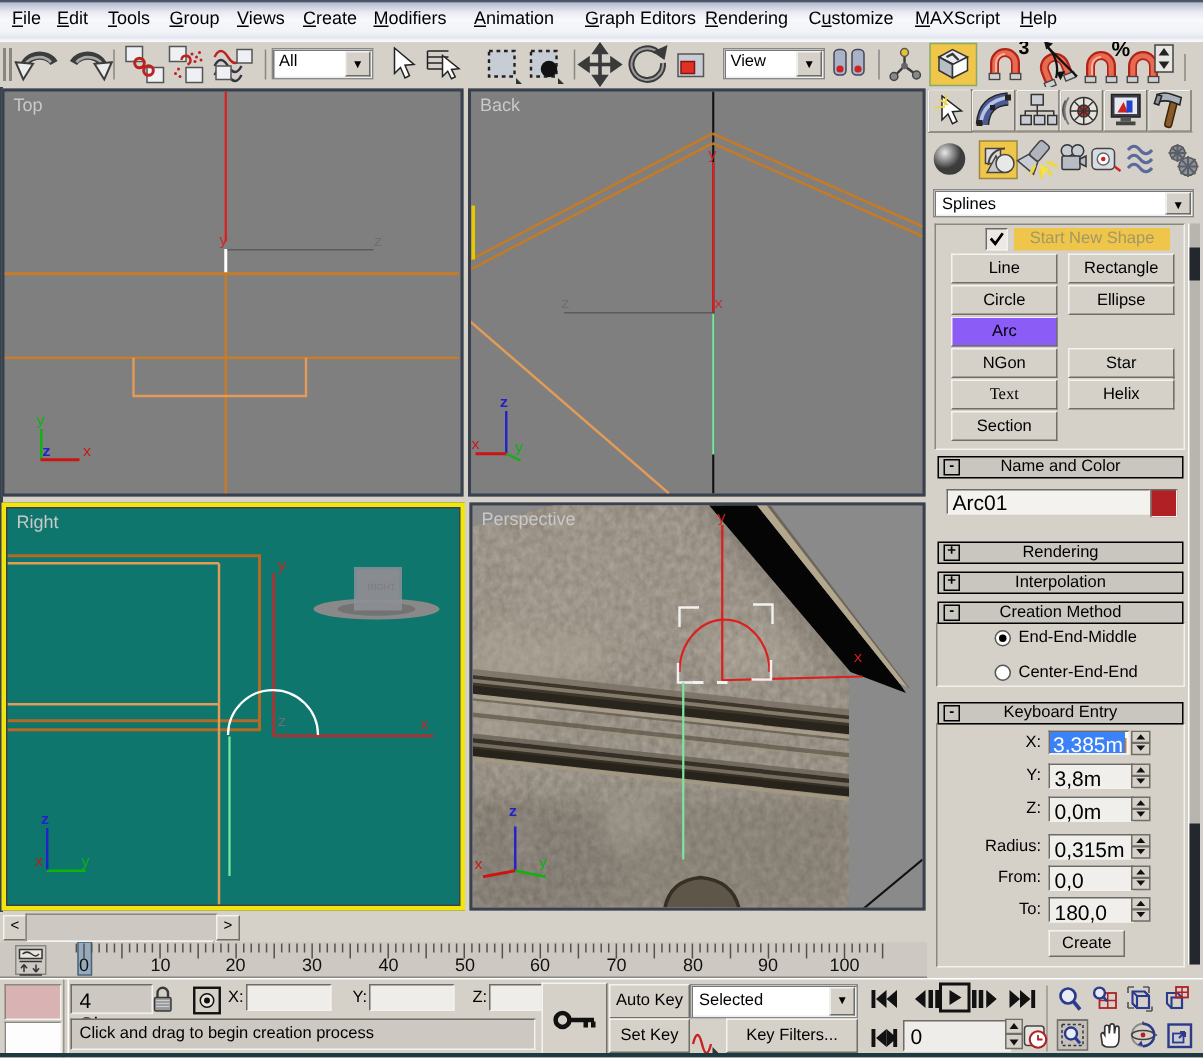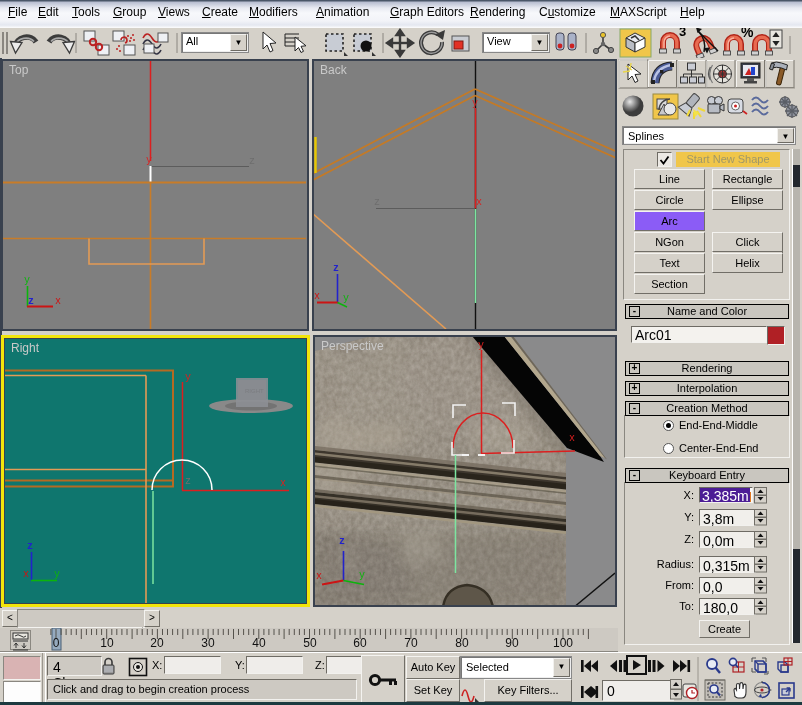--- a/index.html
+++ b/index.html
@@ -536,22 +536,22 @@
       </svg>
     </div>
     <div class="abs" style="left:58px;top:94px;width:104px;height:14px;background:#f0c64a;font-size:11px;color:#a09868;padding-top:1px;text-align:center;">Start New Shape</div>
     <div class="mxbtn" style="left:16px;top:111px;width:69px;height:18px;line-height:18px;">Line</div>
     <div class="mxbtn" style="left:94px;top:111px;width:69px;height:18px;line-height:18px;">Rectangle</div>
     <div class="mxbtn" style="left:16px;top:132px;width:69px;height:18px;line-height:18px;">Circle</div>
     <div class="mxbtn" style="left:94px;top:132px;width:69px;height:18px;line-height:18px;">Ellipse</div>
     <div class="mxbtn" style="left:16px;top:153px;width:69px;height:18px;line-height:18px;background:#8b5cf6;">Arc</div>
     <div class="mxbtn" style="left:94px;top:145px;width:69px;height:18px;line-height:18px;margin-top:45px;">Donut</div>
     <div class="mxbtn" style="left:16px;top:174px;width:69px;height:18px;line-height:18px;">NGon</div>
-    <div class="mxbtn" style="left:94px;top:174px;width:69px;height:18px;line-height:18px;">Click</div>
-    <div class="mxbtn" style="left:16px;top:195px;width:69px;height:18px;line-height:18px;">Text</div>
+    <div class="mxbtn" style="left:94px;top:174px;width:69px;height:18px;line-height:18px;">Star</div>
+    <div class="mxbtn" style="left:16px;top:195px;width:69px;height:18px;line-height:18px;font-family:Liberation Serif, serif;">Text</div>
     <div class="mxbtn" style="left:94px;top:195px;width:69px;height:18px;line-height:18px;">Helix</div>
     <div class="mxbtn" style="left:16px;top:216px;width:69px;height:18px;line-height:18px;">Section</div>
 
     <div class="rollhead" style="top:246px;"><span class="pm">-</span>Name and Color</div>
     <div class="mxfield" style="left:13px;top:268px;width:131px;height:15px;background:#f4f2ee;padding-left:3px;">Arc01</div>
     <div class="abs" style="left:149px;top:268px;width:16px;height:17px;background:#b02025;border:1px solid;border-color:#6e6b64 #f2f1ee #f2f1ee #6e6b64;"></div>
 
     <div class="rollhead" style="top:303px;"><span class="pm">+</span>Rendering</div>
     <div class="rollhead" style="top:323px;"><span class="pm">+</span>Interpolation</div>
     <div class="rollhead" style="top:343px;"><span class="pm">-</span>Creation Method</div>
@@ -562,21 +562,21 @@
       <span style="position:absolute;left:16px;top:0;white-space:nowrap;">End-End-Middle</span>
     </div>
     <div class="abs" style="left:45px;top:384px;font-size:11px;">
       <span style="position:absolute;left:0;top:1px;width:9px;height:9px;border-radius:50%;background:#fff;border:1px solid #555;"></span>
       <span style="position:absolute;left:16px;top:0;white-space:nowrap;">Center-End-End</span>
     </div>
     <div class="rollhead" style="top:410px;"><span class="pm">-</span>Keyboard Entry</div>
     <div class="abs" style="left:6px;top:424px;width:164px;height:161px;border:1px solid;border-color:#8a8780 #f2f1ee #f2f1ee #8a8780;"></div>
     <div id="kbe" style="position:absolute;left:0;top:0;font-size:11px;">
       <span class="abs" style="left:0;top:431px;width:76px;text-align:right;">X:</span>
-      <div class="mxfield" style="left:81px;top:429px;width:52px;height:14px;background:#fcfbf9;padding:0;overflow:hidden;"><span style="background:#4c1d95;color:#fff;padding:0 1px 2px 2px;">3,385m</span><span style="display:inline-block;width:1px;height:10px;background:#e07820;vertical-align:-1px;"></span></div>
+      <div class="mxfield" style="left:81px;top:429px;width:52px;height:14px;background:#fcfbf9;padding:0;overflow:hidden;"><span style="background:#3b82f6;color:#fff;padding:0 1px 2px 2px;">3,385m</span><span style="display:inline-block;width:1px;height:10px;background:#e07820;vertical-align:-1px;"></span></div>
       <span class="abs" style="left:0;top:453px;width:76px;text-align:right;">Y:</span>
       <div class="mxfield" style="left:81px;top:451px;width:52px;height:14px;background:#f1efeb;padding:1px 0 0 3px;">3,8m</div>
       <span class="abs" style="left:0;top:475px;width:76px;text-align:right;">Z:</span>
       <div class="mxfield" style="left:81px;top:473px;width:52px;height:14px;background:#f1efeb;padding:1px 0 0 3px;">0,0m</div>
       <span class="abs" style="left:0;top:500px;width:76px;text-align:right;">Radius:</span>
       <div class="mxfield" style="left:81px;top:498px;width:52px;height:14px;background:#f1efeb;padding:1px 0 0 3px;">0,315m</div>
       <span class="abs" style="left:0;top:521px;width:76px;text-align:right;">From:</span>
       <div class="mxfield" style="left:81px;top:519px;width:52px;height:14px;background:#f1efeb;padding:1px 0 0 3px;">0,0</div>
       <span class="abs" style="left:0;top:542px;width:76px;text-align:right;">To:</span>
       <div class="mxfield" style="left:81px;top:540px;width:52px;height:14px;background:#f1efeb;padding:1px 0 0 3px;">180,0</div>

